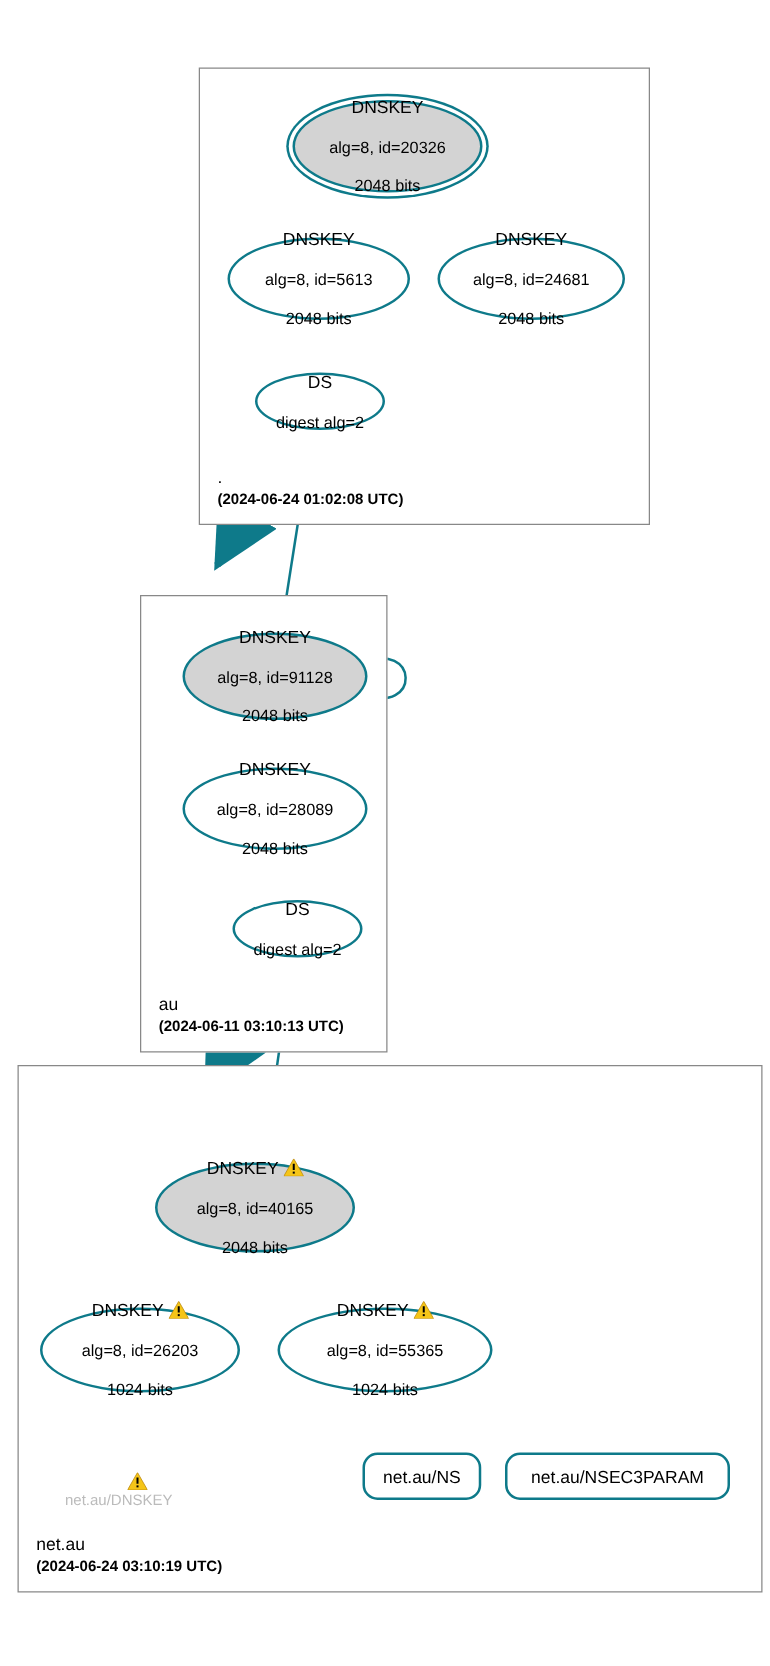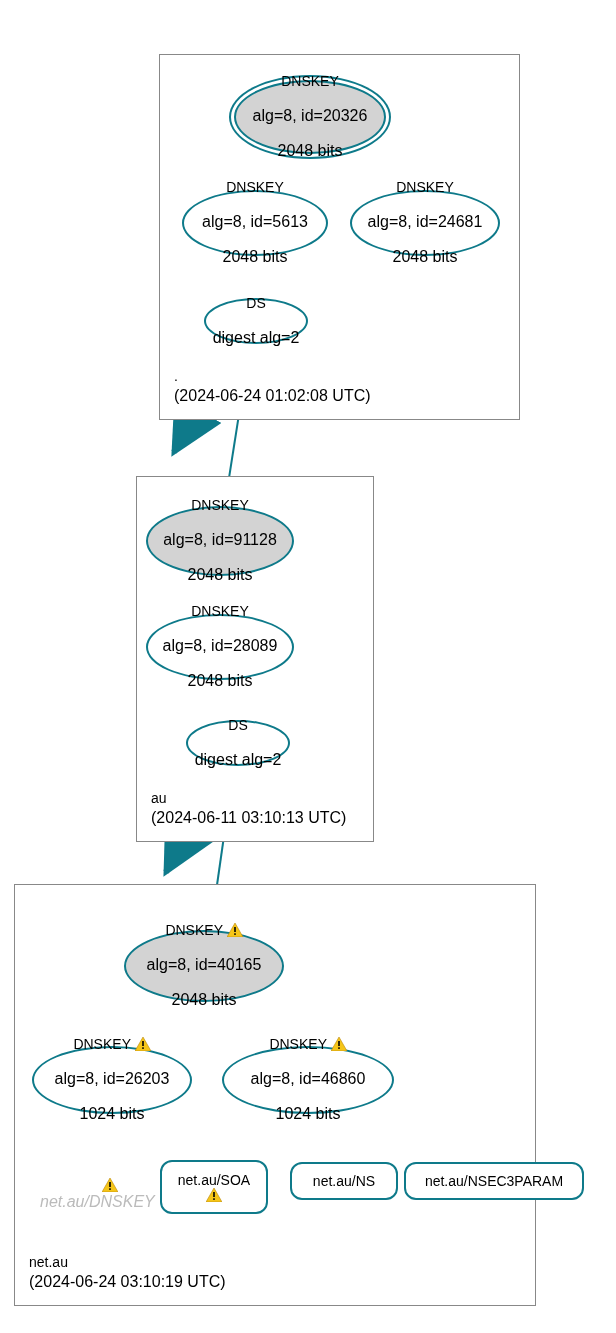--- a/index.html
+++ b/index.html
@@ -21,52 +21,51 @@
     background: #fff;
     box-sizing: border-box;
   }
   .zone-label {
     position: absolute;
     left: 14px;
     bottom: 12px;
     line-height: 1.35;
   }
   .zone-name { font-size: 14px; }
-  .zone-ts { font-size: 16px; }
+  .zone-ts { font-size: 12px; font-weight: bold; }
   .node {
     position: absolute;
     border: 2px solid #0e7a8a;
     background: #fff;
     text-align: center;
     box-sizing: border-box;
     display: flex;
     flex-direction: column;
     justify-content: center;
     align-items: center;
     line-height: 1.2;
   }
   .ellipse { border-radius: 50%; gap: 16px; }
   .ksk { background: #d3d3d3; }
   .ksk-root { box-shadow: 0 0 0 3px #fff, 0 0 0 5px #0e7a8a; margin:0;}
-  .small { font-size: 16px; }
+  .small { font-size: 13px; }
   .title { font-size: 14px; }
   .rrect {
     border-radius: 12px;
   }
   .warn {
     display: inline-block;
     width: 16px;
     height: 14px;
     vertical-align: -2px;
   }
   .warn svg { display:block; }
   .ghost {
     color: #bbb;
-    font-style: italic;
-    font-size: 16px;
+    font-size: 12px;
   }
   svg.edges {
     position: absolute;
     left: 0; top: 0;
     width: 616px;
     height: 1333px;
     pointer-events: none;
   }
 </style>
 </head>
@@ -142,21 +141,21 @@
     <div class="title">DNSKEY</div>
     <div class="small">alg=8, id=24681</div>
     <div class="small">2048 bits</div>
   </div>
 
   <div class="node ellipse" style="left:204px; top:298px; width:104px; height:46px;">
     <div class="title">DS</div>
     <div class="small">digest alg=2</div>
   </div>
 
-  <div class="zone" style="left:136px; top:476px; width:238px; height:366px;">
+  <div class="zone" style="left:112px; top:476px; width:198px; height:366px;">
     <div class="zone-label">
       <div class="zone-name">au</div>
       <div class="zone-ts">(2024-06-11 03:10:13 UTC)</div>
     </div>
   </div>
 
   <div class="node ellipse ksk" style="left:146px; top:506px; width:148px; height:70px;">
     <div class="title">DNSKEY</div>
     <div class="small">alg=8, id=91128</div>
     <div class="small">2048 bits</div>
@@ -166,21 +165,21 @@
     <div class="title">DNSKEY</div>
     <div class="small">alg=8, id=28089</div>
     <div class="small">2048 bits</div>
   </div>
 
   <div class="node ellipse" style="left:186px; top:720px; width:104px; height:46px;">
     <div class="title">DS</div>
     <div class="small">digest alg=2</div>
   </div>
 
-  <div class="zone" style="left:14px; top:884px; width:522px; height:422px;">
+  <div class="zone" style="left:14px; top:852px; width:596px; height:422px;">
     <div class="zone-label">
       <div class="zone-name">net.au</div>
       <div class="zone-ts">(2024-06-24 03:10:19 UTC)</div>
     </div>
   </div>
 
   <div class="node ellipse ksk" style="left:124px; top:930px; width:160px; height:72px;">
     <div class="title">
       <span>DNSKEY</span>
       <span class="warn"><svg viewBox="0 0 16 14">
@@ -208,45 +207,35 @@
 
   <div class="node ellipse" style="left:222px; top:1046px; width:172px; height:68px;">
     <div class="title">
       <span>DNSKEY</span>
       <span class="warn"><svg viewBox="0 0 16 14">
             <path d="M8 0 L16 14 L0 14 Z" fill="#f5c518" stroke="#b8860b" stroke-width="0.6"></path>
             <rect x="7.2" y="4" width="1.6" height="5" fill="#000"></rect>
             <rect x="7.2" y="10.3" width="1.6" height="1.6" fill="#000"></rect>
           </svg></span>
     </div>
-    <div class="small">alg=8, id=46860</div>
+    <div class="small">alg=8, id=55365</div>
     <div class="small">1024 bits</div>
   </div>
 
   <div style="position:absolute; left:40px; top:1178px; text-align:center; width:110px;">
     <span class="warn" style="margin-left:30px;"><svg viewBox="0 0 16 14">
           <path d="M8 0 L16 14 L0 14 Z" fill="#f5c518" stroke="#b8860b" stroke-width="0.6"></path>
           <rect x="7.2" y="4" width="1.6" height="5" fill="#000"></rect>
           <rect x="7.2" y="10.3" width="1.6" height="1.6" fill="#000"></rect>
         </svg></span>
     <div class="ghost">net.au/DNSKEY</div>
   </div>
 
-  <div class="node rrect" style="left:160px; top:1160px; width:108px; height:54px;">
-    <div class="title">net.au/SOA</div>
-    <span class="warn">
-        <svg viewBox="0 0 16 14">
-          <path d="M8 0 L16 14 L0 14 Z" fill="#f5c518" stroke="#b8860b" stroke-width="0.6"></path>
-          <rect x="7.2" y="4" width="1.6" height="5" fill="#000"></rect>
-          <rect x="7.2" y="10.3" width="1.6" height="1.6" fill="#000"></rect>
-        </svg>
-      </span>
-  </div>
-
-  <div class="node rrect" style="left:290px; top:1162px; width:108px; height:38px;">
+
+  <div class="node rrect" style="left:290px; top:1162px; width:95px; height:38px;">
     <div class="title">net.au/NS</div>
   </div>
 
   <div class="node rrect" style="left:404px; top:1162px; width:180px; height:38px;">
     <div class="title">net.au/NSEC3PARAM</div>
   </div>
 
 </div>
 
 </body></html>

